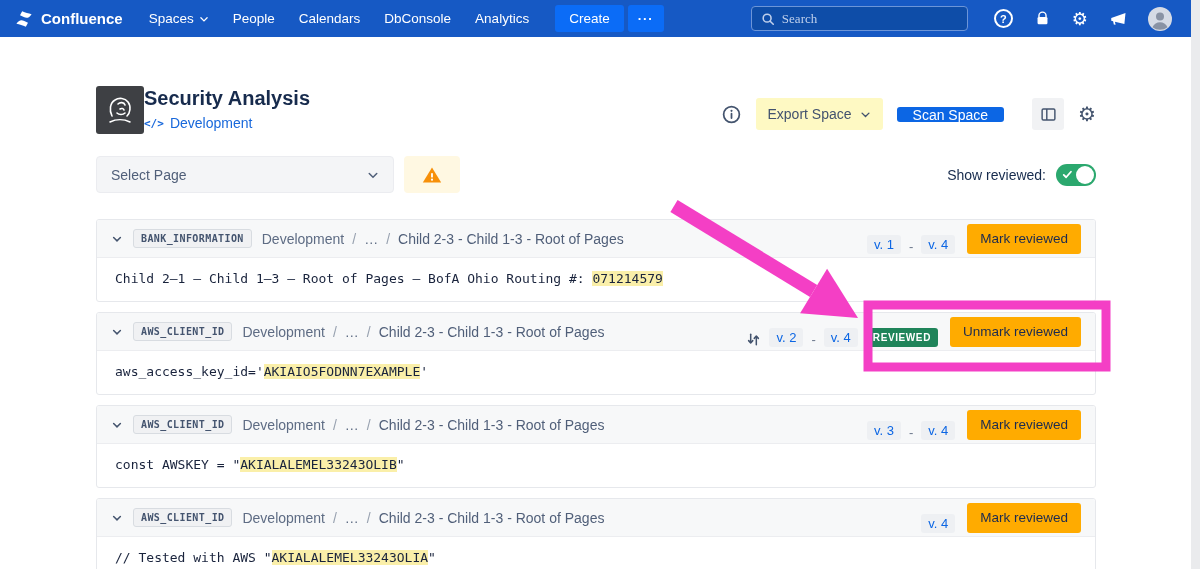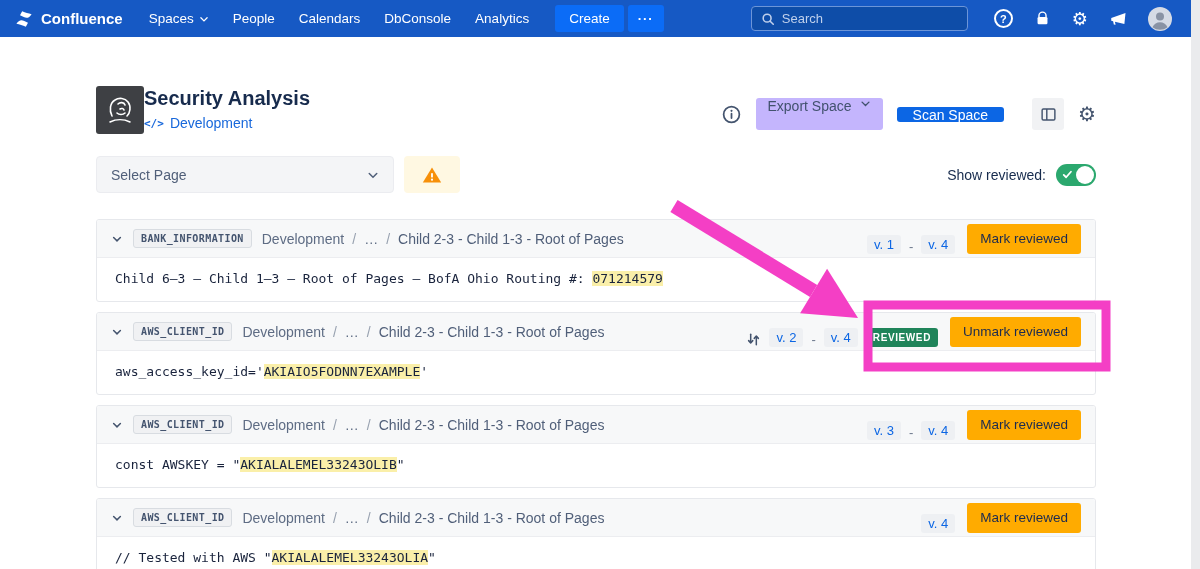--- a/index.html
+++ b/index.html
@@ -13,43 +13,43 @@
   .logo { display:flex; align-items:center; margin-right:7px; cursor:pointer; }
   .brand { font-size:15px; font-weight:bold; margin-right:16px; cursor:pointer;text-align:right; }
   .nav { display:flex; align-items:center; gap:4px; }
   .nav-item { font-size:13.5px; padding:5px 10px; border-radius:3px; cursor:pointer; display:flex; align-items:center; gap:5px; white-space:nowrap; }
   .create-btn { margin-left:16px; background:#0B6CF7; color:#fff; border:none; border-radius:3px;
                 font-family:inherit; font-size:13.5px; font-weight:500; padding:6px 14px; cursor:pointer; }
   .more-btn { margin-left:4px; background:#0B6CF7; color:#fff; border:none; border-radius:3px;
               font-family:inherit; font-size:13px; font-weight:bold; letter-spacing:1px; padding:6px 10px; cursor:pointer; }
   .search { margin-left:auto; width:217px; height:25px; background:#0E4DA8; border:1px solid #6C95D8;
             border-radius:4px; display:flex; align-items:center; gap:7px; padding:0 9px; }
-  .search input { flex:1; background:transparent; border:none; outline:none; color:#fff; font-family:Liberation Sans, sans-serif; font-size:13px; }
+  .search input { flex:1; background:transparent; border:none; outline:none; color:#fff; font-family:Liberation Serif, serif; font-size:13px; }
   .search input::placeholder { color:#BFD0EC; }
   .top-icons { display:flex; align-items:center; gap:21px; margin-left:26px; margin-right:14px; }
   .help-circle { width:19px; height:19px; border:2px solid #fff; border-radius:50%; display:flex;
                  align-items:center; justify-content:center; font-size:11px; font-weight:bold; color:#fff; cursor:pointer; }
   .gear-glyph { font-size:18px; color:#fff; cursor:pointer; line-height:1; }
   .icon-btn { display:flex; align-items:center; cursor:pointer; }
 
   
   .edge-strip { position:absolute; top:0; right:0; width:9px; height:569px; background:#EAEBED; z-index:50; }
 
   
   .content { position:absolute; left:96px; top:86px; width:1000px; }
   .page-header { display:flex; align-items:flex-start; gap:0; }
   .space-avatar { width:48px; height:48px; border-radius:3px; overflow:hidden; cursor:pointer; flex:0 0 auto; }
   .title-wrap h1 { font-size:20px; font-weight:600; color:#172B4D; line-height:1.2; }
   .space-row { display:flex; align-items:center; gap:6px; margin-top:5px; }
   .dev-icon { color:#1868DB; font-family:"DejaVu Sans Mono", monospace; font-size:11px; font-weight:bold; }
   .space-link { color:#1868DB; font-size:14px; text-decoration:none; cursor:pointer; }
   .header-controls { margin-left:auto; display:flex; align-items:center; gap:14px; margin-top:12px; }
   .info-wrap { display:flex; cursor:pointer; }
-  .export-btn { height:32px; background:#c4b5fd; color:#42526E; border:none; border-radius:3px;
-                font-family:inherit; font-size:14px; padding:0 12px; display:flex; gap:8px; cursor:pointer; }
+  .export-btn { height:32px; background:#fef9c3; color:#42526E; border:none; border-radius:3px;
+                font-family:inherit; font-size:14px; padding:0 12px; display:flex; align-items:center; gap:8px; cursor:pointer; }
   .scan-btn { height:15px; background:#0C66E4; color:#fff; border:none; border-radius:3px;
               font-family:inherit; font-size:14px; font-weight:500; padding:0 16px; cursor:pointer; margin-right:14px; }
   .panel-btn { width:32px; height:32px; background:#F1F2F4; border:none; border-radius:3px;
                display:flex; align-items:center; justify-content:center; cursor:pointer; }
   .gear-btn { background:none; border:none; font-size:20px; color:#44546E; cursor:pointer; line-height:1; }
 
   
   .filter-row { display:flex; align-items:center; margin-top:22px; }
   .select-page { width:298px; height:37px; background:#F4F5F7; border:1px solid #EBECF0; border-radius:4px;
                  display:flex; align-items:center; justify-content:space-between; padding:0 14px;
@@ -244,21 +244,21 @@
         </span>
         <span class="header-right">
 
           <a class="vchip">v. 1</a>
           <span class="vsep">-</span>
           <a class="vchip">v. 4</a>
 
           <button class="action-btn">Mark reviewed</button>
         </span>
       </div>
-      <div class="card-code"><span>Child 6–3 – Child 1–3 – Root of Pages – BofA Ohio Routing #: </span><span class="hl">071214579</span><span></span></div>
+      <div class="card-code"><span>Child 2–1 – Child 1–3 – Root of Pages – BofA Ohio Routing #: </span><span class="hl">071214579</span><span></span></div>
     </div>
 
     <div class="card">
       <div class="card-header">
         <span class="row-chevron">
           <svg width="12" height="12" viewBox="0 0 16 16" fill="none" stroke="#44546E" stroke-width="2" stroke-linecap="round">
                 <path d="M3.5 6l4.5 4.5L12.5 6"></path>
               </svg>
         </span>
         <span class="tag">AWS_CLIENT_ID</span>

